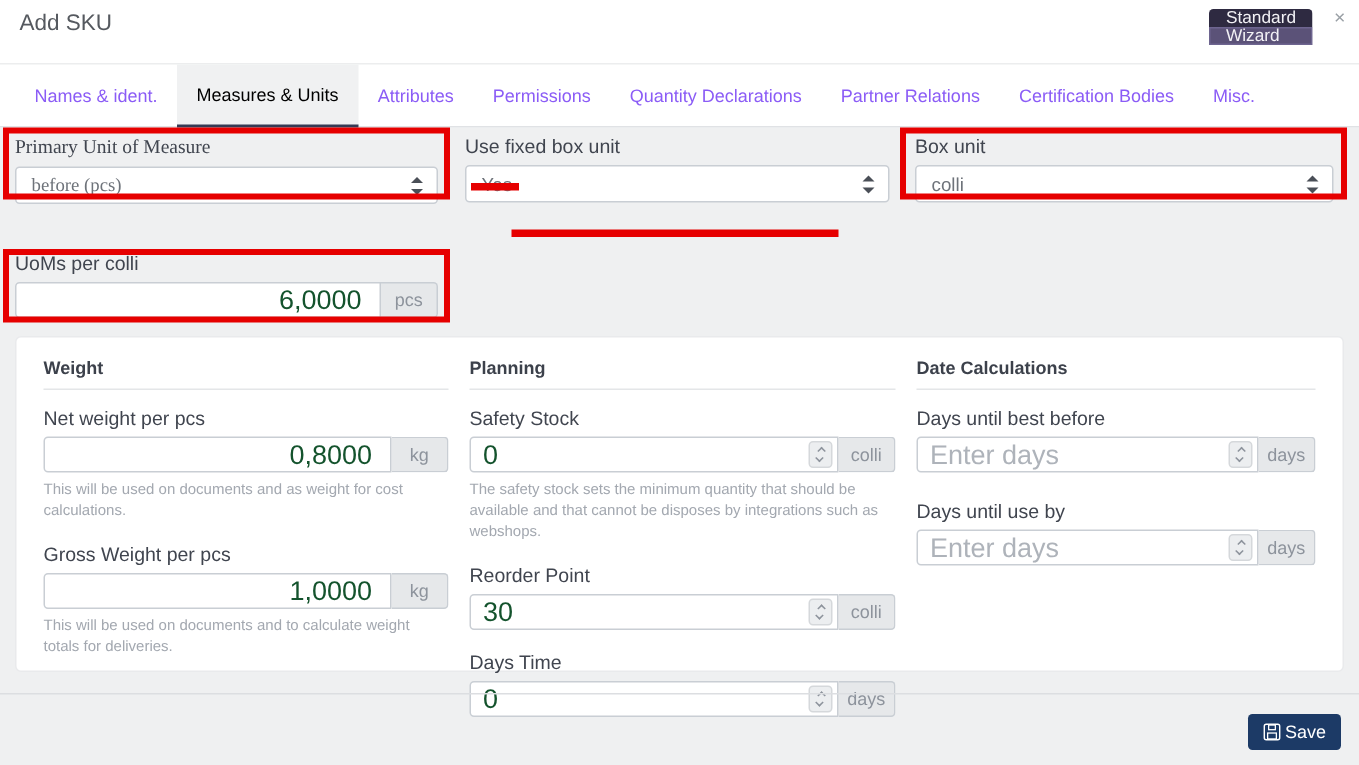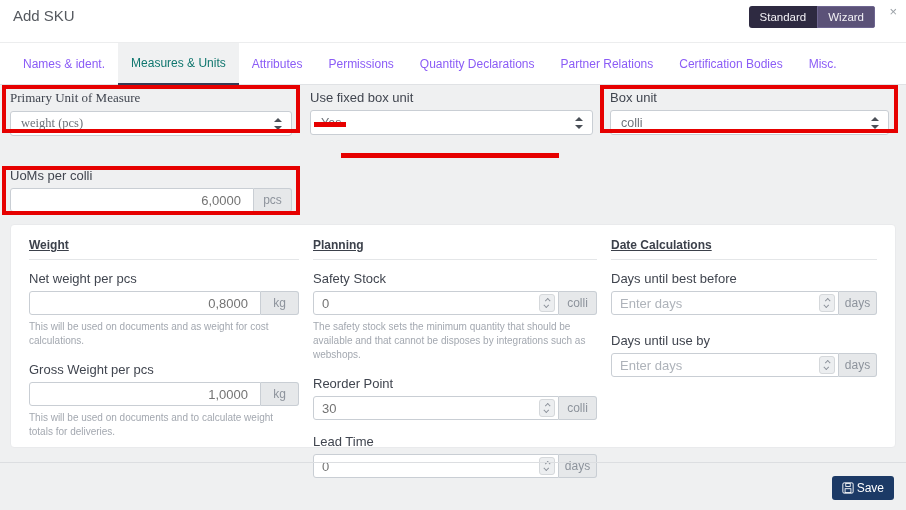--- a/index.html
+++ b/index.html
@@ -3,46 +3,46 @@
 <meta charset="utf-8">
 <style>
   * { margin:0; padding:0; box-sizing:border-box; }
   html,body { background:#e8e9ea; }
   body { font-family:"Liberation Sans", sans-serif; }
   .modal { position:relative; width:906px; height:510px; background:#eff0f1; overflow:hidden; margin:0 auto; }
 
   
   .header { position:absolute; left:0; top:0; width:100%; height:42px; background:#ffffff; }
   .title { position:absolute; left:13px; top:7px; font-size:15px; color:#55595f; }
-  .mode-toggle { position:absolute; right:31px; top:6px; height:22px; display:flex; border-radius:3px; overflow:hidden; font-size:11.5px; }
+  .mode-toggle { position:absolute; right:31px; top:6px; height:36px; display:flex; border-radius:3px; overflow:hidden; font-size:11.5px;flex-direction:column; }
   .mode-btn { display:flex; align-items:center; padding:0 11px; color:#f2f1f5; cursor:default; }
   .mode-standard { background:#2e2a41; }
   .mode-wizard { background:#5b5278; box-shadow:inset 0 0 0 1px #6e6590; }
   .close-x { position:absolute; right:9px; top:5px; color:#9aa0a6; font-size:13px; line-height:13px; }
 
   
   .tabbar { position:absolute; left:0; top:42px; width:100%; height:43px; background:#ffffff;
             border-top:1px solid #ecedee; border-bottom:1px solid #e0e2e5; display:flex; padding-left:10px; }
   .tab { font-size:12px; color:#8b5cf6; padding:0 13px; display:flex; align-items:center; height:42px; white-space:nowrap; }
-  .tab.active { background:#f0f1f2; color:#0f766e; border-bottom:2px solid #363b55; }
+  .tab.active { background:#f0f1f2; color:#000000; border-bottom:2px solid #363b55; }
 
   
   .flabel { font-size:13px; color:#40454f; margin-bottom:5px; display:block; }
   .select { position:relative; height:25px; background:#fff; border:1px solid #c9ced4; border-radius:3px;
             display:flex; align-items:center; padding:0 22px 0 10px; font-size:12.5px; color:#6e737a; }
   .caret { position:absolute; right:9px; top:50%; margin-top:-6px; width:8px; height:12px; }
   .caret::before, .caret::after { content:""; position:absolute; left:0; border-left:4px solid transparent; border-right:4px solid transparent; }
   .caret::before { top:0; border-bottom:4px solid #4a4f57; }
   .caret::after { bottom:0; border-top:4px solid #4a4f57; }
   .help { font-size:10px; color:#a3a8b0; line-height:1.4; margin-top:4px; }
 
   .igroup { display:flex; }
   .num-wrap { position:relative; flex:1; }
   .tinput { width:100%; height:24px; border:1px solid #c9ced4; border-radius:3px 0 0 3px; background:#fff;
-            font-family:"Liberation Sans", sans-serif; font-size:13px; color:#737373; padding:0 8px; outline:none; }
+            font-family:"Liberation Sans", sans-serif; font-size:18px; color:#14532d; padding:0 8px; outline:none; }
   .tinput.right { text-align:right; padding-right:12px; }
   .tinput.has-spin { padding-right:26px; }
   .tinput::placeholder { color:#aeb3ba; }
   .spinner { position:absolute; right:4px; top:3px; width:16px; height:18px; background:#eceef0; border:1px solid #d5d8db;
              border-radius:3px; display:flex; flex-direction:column; align-items:center; justify-content:center; gap:2px; }
   .spinner i { display:block; width:4px; height:4px; border:solid #8d939c; border-width:1.5px 1.5px 0 0; }
   .spin-up { transform:rotate(-45deg) translateY(1px); }
   .spin-down { transform:rotate(135deg) translateY(1px); }
   .addon { width:38px; flex:none; display:flex; align-items:center; justify-content:center; background:#e6e8ea;
            border:1px solid #c9ced4; border-left:none; border-radius:0 3px 3px 0; font-size:12px; color:#8d939c; }
@@ -51,21 +51,21 @@
   .fg { position:absolute; }
   .fg-primary { left:10px; top:90px; width:282px;font-family:Liberation Serif, serif; }
   .fg-fixedbox { left:310px; top:90px; width:283px; }
   .fg-boxunit { left:610px; top:90px; width:279px; }
   .fg-uoms { left:10px; top:168px; width:282px; }
 
   
   .card { position:absolute; left:10px; top:224px; width:886px; height:224px; background:#ffffff;
           border:1px solid #e9eaec; border-radius:4px; padding:13px 18px 0 18px;
           display:grid; grid-template-columns:270px 284px 1fr; column-gap:14px; }
-  .sec-title { font-size:12px; font-weight:bold; color:#3c414b; padding-bottom:7px; border-bottom:1px solid #e4e6e8; margin-bottom:11px;text-decoration:underline; }
+  .sec-title { font-size:12px; font-weight:bold; color:#3c414b; padding-bottom:7px; border-bottom:1px solid #e4e6e8; margin-bottom:11px; }
   .fblock { margin-bottom:14px; }
   .card .help { margin-top:5px; }
 
   
   .foot-divider { position:absolute; left:0; top:462px; width:100%; height:0; border-top:1px solid #dcdee1; }
   .save-btn { position:absolute; right:12px; top:476px; height:24px; background:#1c3a66; border:none; border-radius:3px;
               color:#fff; font-family:"Liberation Sans", sans-serif; font-size:12px; display:flex; align-items:center; gap:3px; padding:0 10px; }
 
   
   .anno { position:absolute; pointer-events:none; z-index:50; }
@@ -98,21 +98,21 @@
     <div class="tab">Permissions</div>
     <div class="tab">Quantity Declarations</div>
     <div class="tab">Partner Relations</div>
     <div class="tab">Certification Bodies</div>
     <div class="tab">Misc.</div>
   </div>
 
   <div class="fg fg-primary">
     <span class="flabel">Primary Unit of Measure</span>
     <div class="select">
-      <span>weight (pcs)</span>
+      <span>before (pcs)</span>
       <span class="caret"></span>
     </div>
   </div>
 
   <div class="fg fg-fixedbox">
     <span class="flabel">Use fixed box unit</span>
     <div class="select">
       <span>Yes</span>
       <span class="caret"></span>
     </div>
@@ -190,21 +190,21 @@
             <span class="spinner">
                 <i class="spin-up"></i>
                 <i class="spin-down"></i>
               </span>
           </div>
           <div class="addon">colli</div>
         </div>
       </div>
 
       <div class="fblock">
-        <span class="flabel">Lead Time</span>
+        <span class="flabel">Days Time</span>
         <div class="igroup">
           <div class="num-wrap">
             <input class="tinput has-spin" type="text" value="0" style="">
             <span class="spinner">
                 <i class="spin-up"></i>
                 <i class="spin-down"></i>
               </span>
           </div>
           <div class="addon">days</div>
         </div>

